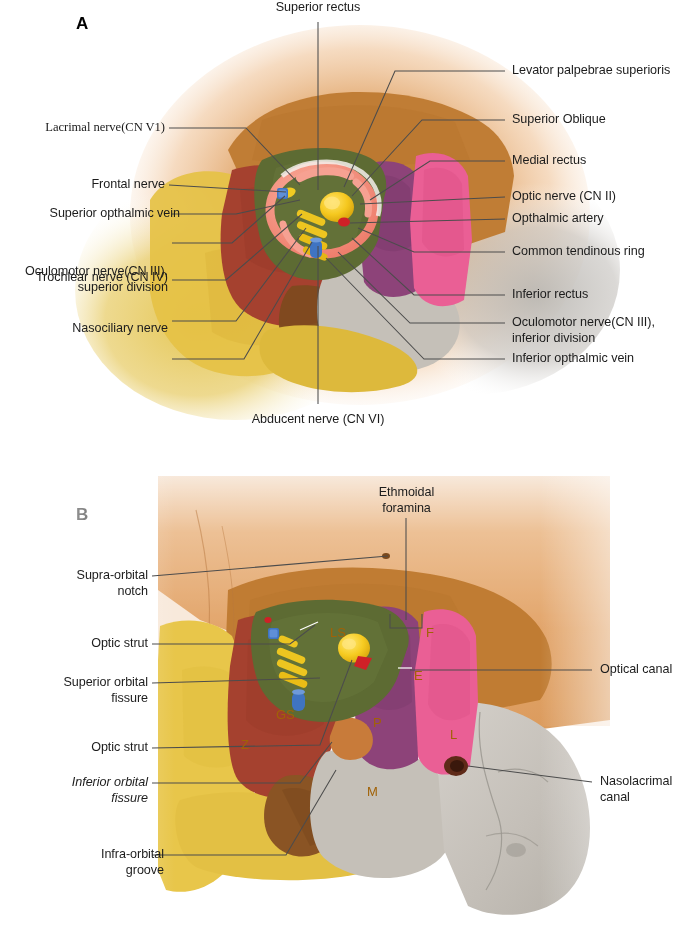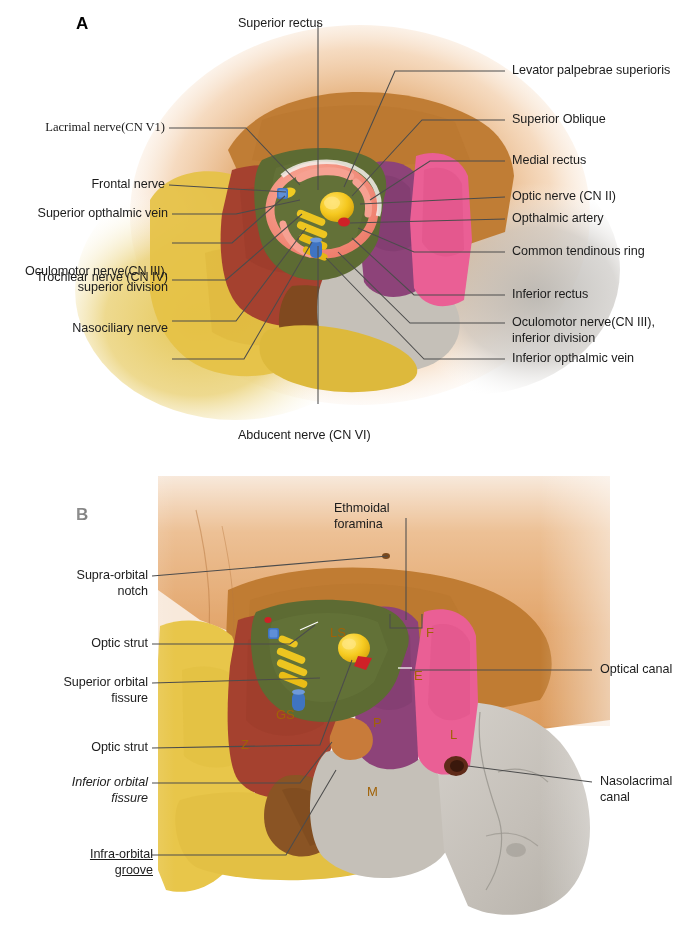--- a/index.html
+++ b/index.html
@@ -47,21 +47,21 @@
   .lbl {
     position: absolute;
     font-size: 12.6px;
     line-height: 15.5px;
     color: #1c1c1c;
     white-space: pre;
     letter-spacing: -0.05px;
   }
   .lbl.r { text-align: right; }
   .lbl.l { text-align: left; }
-  .lbl.c { text-align: left; margin-top: 16px; }
+  .lbl.c { text-align: center; }
 
   
   .bone-key {
     position: absolute;
     font-size: 13px;
     color: #a16207;
     font-family: "Liberation Sans", sans-serif;
   }
 
   svg { display: block; }
@@ -217,21 +217,21 @@
         <path d="M505,359 L424,359 L326,258"></path>
       </g>
     </svg>
 
     <div class="lbl c" style="left:238px; top:0px; width:160px;">Superior rectus</div>
 
     <div class="lbl c" style="left:238px; top:412px; width:160px;">Abducent nerve (CN VI)</div>
 
     <div class="lbl r" style="left:0px; top:120px; width:165px;font-family:Liberation Serif, serif;">Lacrimal nerve(CN V1)</div>
     <div class="lbl r" style="left:0px; top:177px; width:165px;">Frontal nerve</div>
-    <div class="lbl r" style="left:0px; top:206px; width:168px;">Superior opthalmic vein</div>
+    <div class="lbl r" style="left:12px; top:206px; width:168px;">Superior opthalmic vein</div>
     <div class="lbl r" style="left:0px; top:235px; width:168px;margin-top:35px;">Trochlear nerve (CN IV)</div>
     <div class="lbl r" style="left:0px; top:264px; width:168px;">Oculomotor nerve(CN III),
 superior division</div>
     <div class="lbl r" style="left:0px; top:321px; width:168px;">Nasociliary nerve</div>
 
     <div class="lbl l" style="left:512px; top:63px; width:180px;">Levator palpebrae superioris</div>
     <div class="lbl l" style="left:512px; top:112px; width:180px;">Superior Oblique</div>
     <div class="lbl l" style="left:512px; top:153px; width:180px;">Medial rectus</div>
     <div class="lbl l" style="left:512px; top:189px; width:180px;">Optic nerve (CN II)</div>
     <div class="lbl l" style="left:512px; top:211px; width:180px;">Opthalmic artery</div>
@@ -398,21 +398,21 @@
 foramina</div>
 
     <div class="lbl r" style="left:0px; top:98px; width:148px;">Supra-orbital
 notch</div>
     <div class="lbl r" style="left:0px; top:166px; width:148px;">Optic strut</div>
     <div class="lbl r" style="left:0px; top:205px; width:148px;">Superior orbital
 fissure</div>
     <div class="lbl r" style="left:0px; top:270px; width:148px;">Optic strut</div>
     <div class="lbl r" style="left:0px; top:305px; width:148px;font-style:italic;">Inferior orbital
 fissure</div>
-    <div class="lbl r" style="left:5px; top:377px; width:148px;text-decoration:underline;">Infra-orbital
+    <div class="lbl r" style="left:16px; top:377px; width:148px;">Infra-orbital
 groove</div>
 
     <div class="lbl l" style="left:600px; top:192px; width:95px;">Optical canal</div>
     <div class="lbl l" style="left:600px; top:304px; width:95px;">Nasolacrimal
 canal</div>
   </section>
 
 </div>
 
 </body></html>

